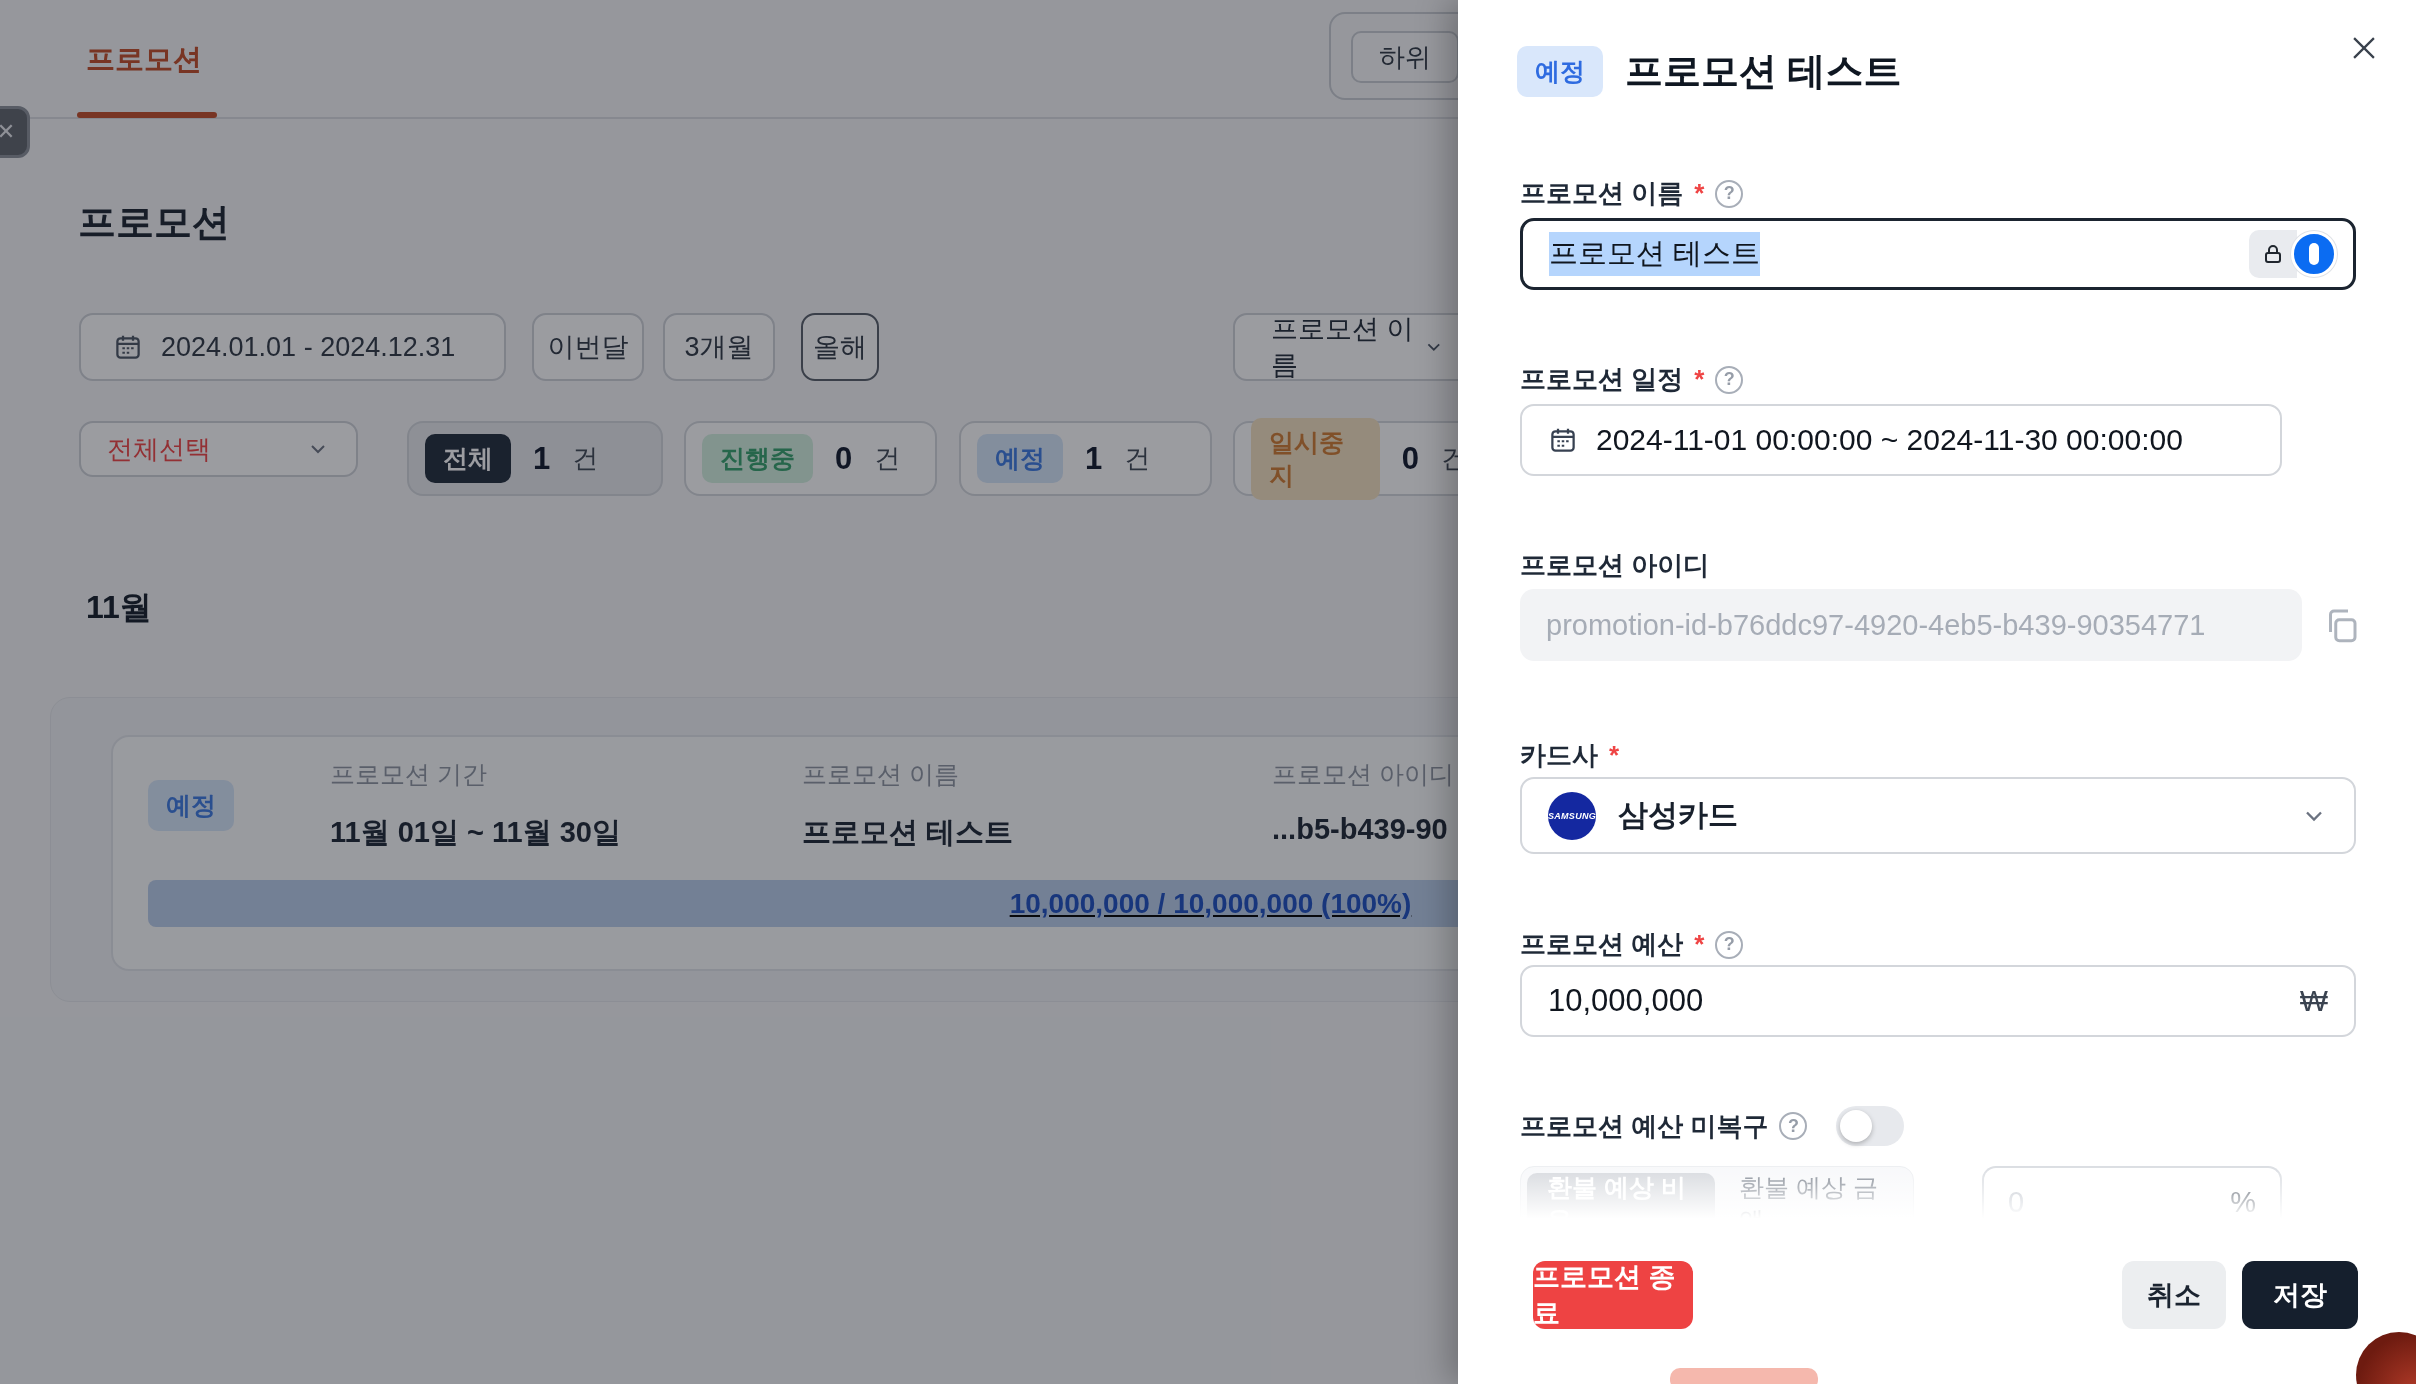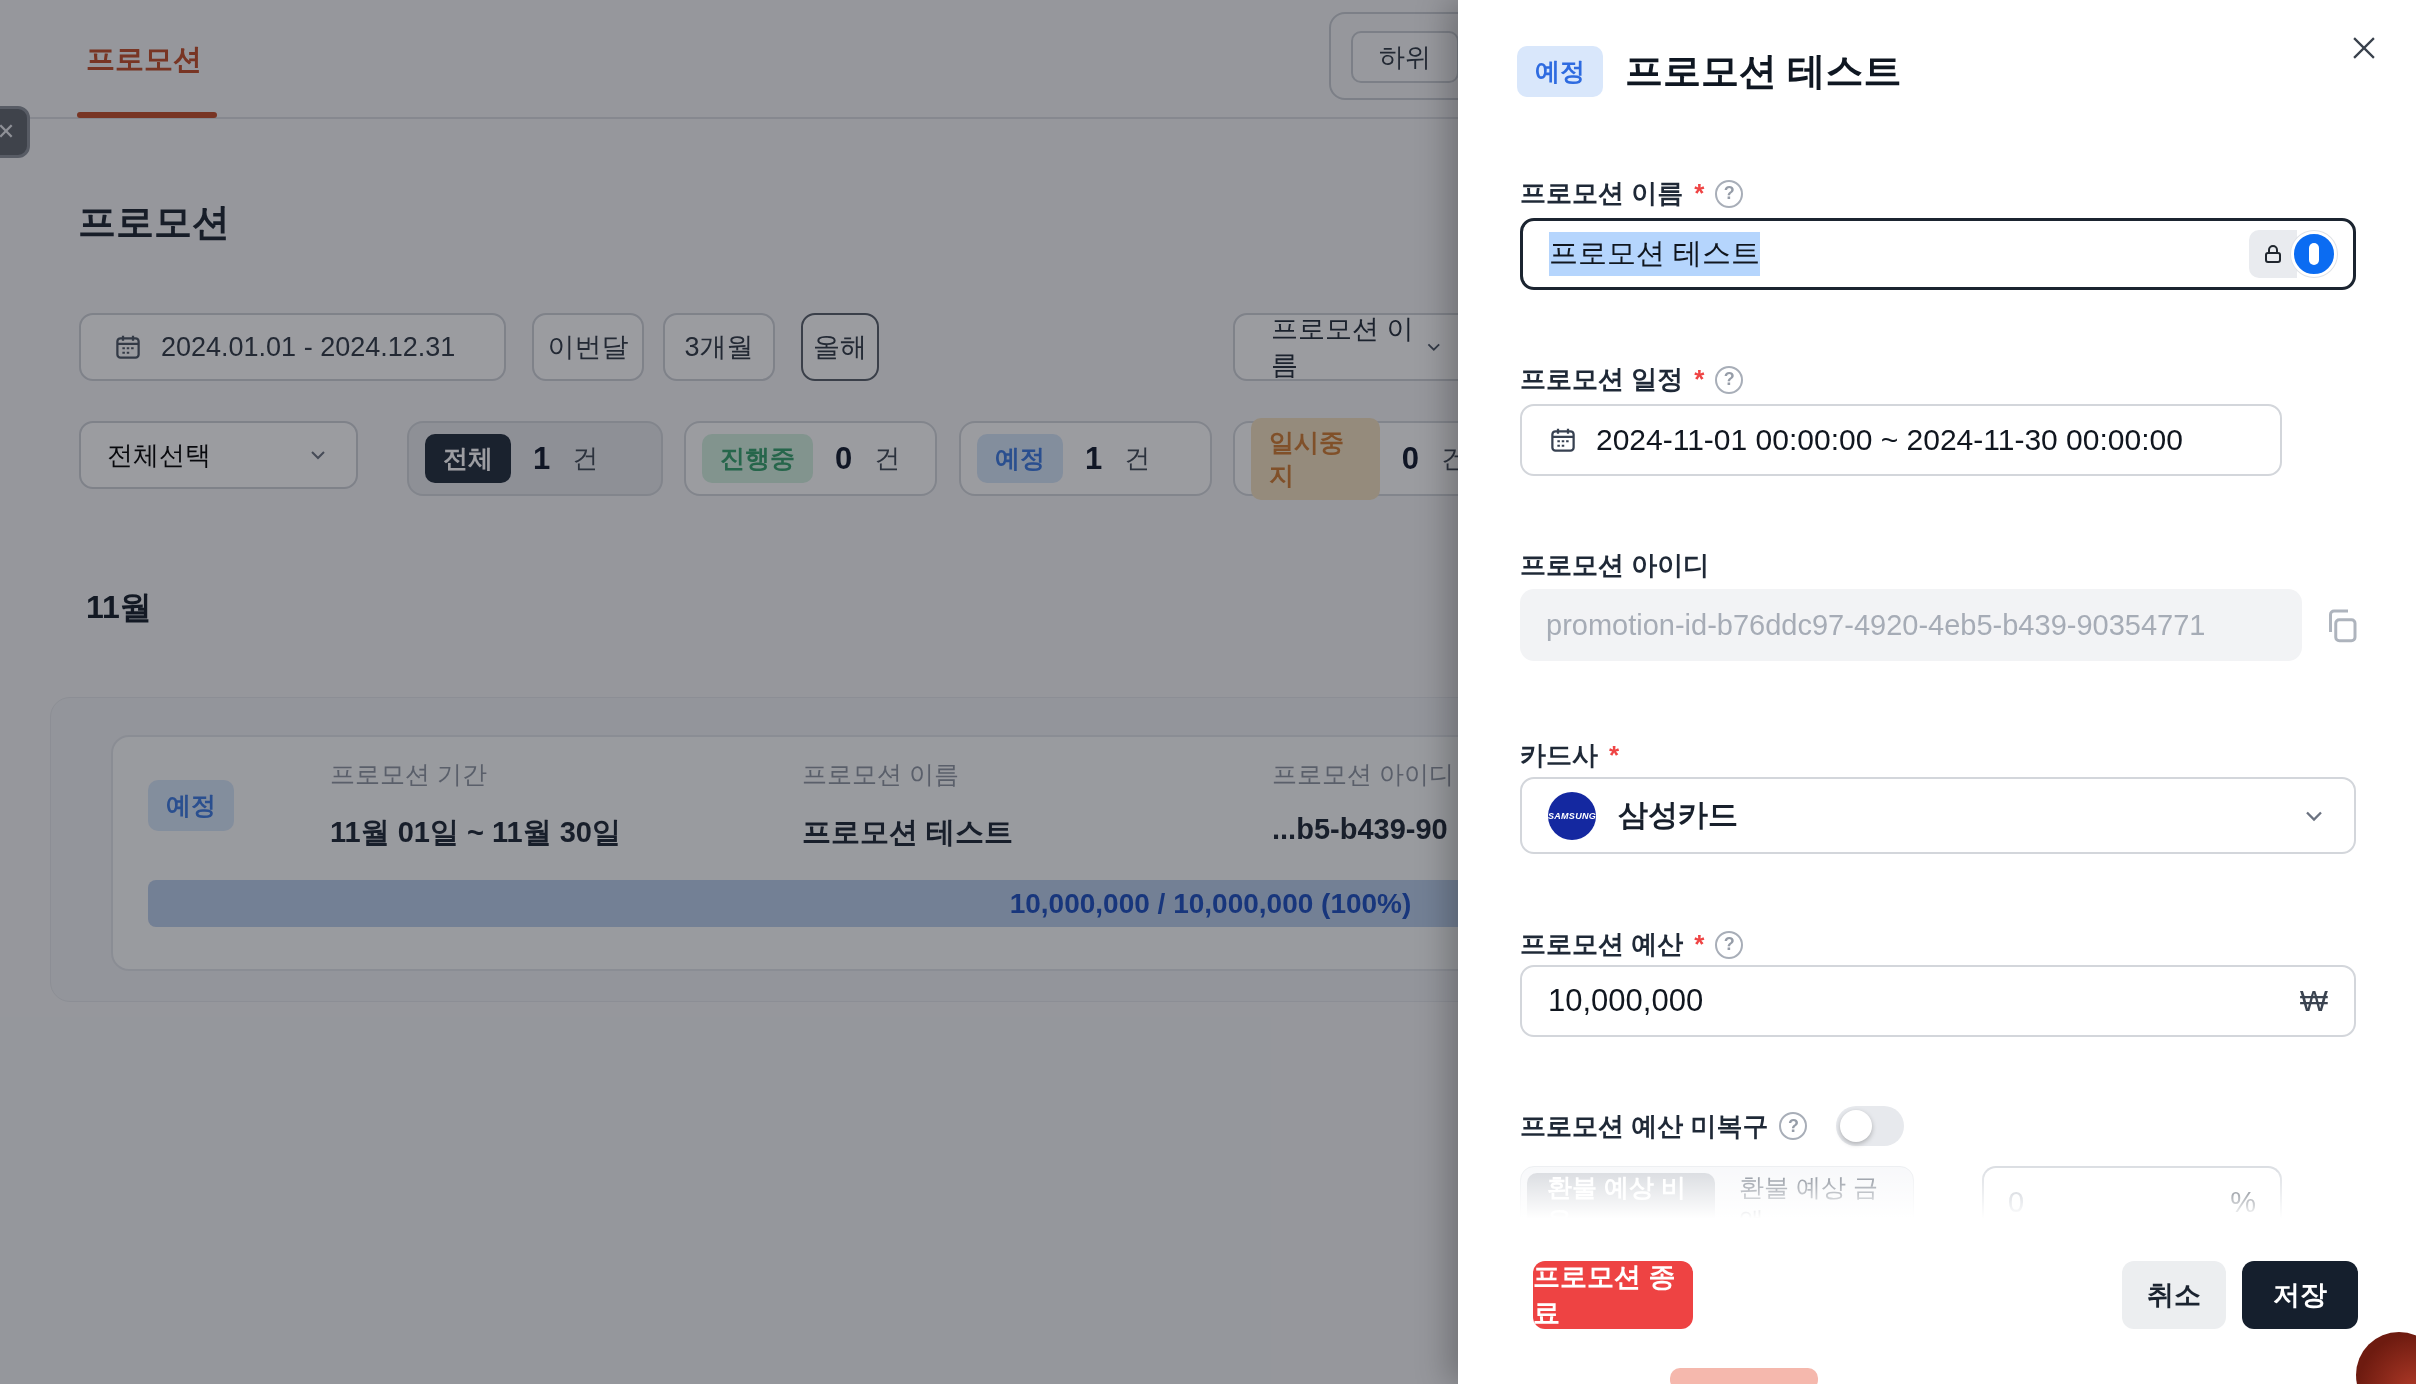--- a/index.html
+++ b/index.html
@@ -14,39 +14,39 @@
   .mini-edge-btn { position:absolute; left:-18px; top:106px; width:48px; height:52px; background:#5f646c; border:3px solid #8a8f98; border-radius:12px; color:#e8eaee; display:flex; align-items:center; justify-content:center; font-size:22px; z-index:2; }
   .sub-group { position:absolute; left:1329px; top:12px; width:170px; height:88px; border:2px solid #c9ccd2; border-radius:16px; }
   .sub-btn { position:absolute; left:1351px; top:31px; width:108px; height:52px; border:2px solid #c9ccd2; border-radius:10px; background:#f8f9fa; font-size:26px; color:#2f3844; display:flex; align-items:center; justify-content:center; }
   .page-heading { position:absolute; left:78px; top:197px; font-size:38px; font-weight:800; color:#1b2430; }
 
   .datebox { position:absolute; left:79px; top:313px; width:427px; height:68px; border:2px solid #cdd0d6; border-radius:14px; background:#fdfdfe; display:flex; align-items:center; gap:18px; padding:0 0 0 32px; font-size:27px; color:#2f3844; }
   .chipbtn { position:absolute; top:313px; height:68px; border:2px solid #cdd0d6; border-radius:14px; background:#fdfdfe; font-size:27px; color:#2f3844; display:flex; align-items:center; justify-content:center; }
   .chipbtn.sel { border-color:#565d68; }
   .name-filter { position:absolute; left:1233px; top:313px; width:240px; height:68px; border:2px solid #cdd0d6; border-radius:14px; background:#fdfdfe; display:flex; align-items:center; justify-content:space-between; padding:0 26px 0 36px; font-size:27px; color:#222b38; }
 
-  .selectall { position:absolute; left:79px; top:421px; width:279px; height:68px; border:2px solid #cdd0d6; border-radius:14px; background:#fdfdfe; display:flex; align-items:center; justify-content:space-between; padding:0 26px; font-size:26px; color:#000000; }
+  .selectall { position:absolute; left:79px; top:421px; width:279px; height:56px; border:2px solid #cdd0d6; border-radius:14px; background:#fdfdfe; display:flex; align-items:center; justify-content:space-between; padding:0 26px; font-size:26px; color:#ef4444; }
   .scard { position:absolute; top:421px; height:75px; border:2px solid #d3d6db; border-radius:16px; background:#fdfdfe; display:flex; align-items:center; gap:22px; padding:0 24px 0 16px; }
   .scard.sel { background:#e7e9ed; }
   .pill { border-radius:10px; font-size:25px; font-weight:700; padding:8px 18px; }
   .pill-all { background:#202b3a; color:#ffffff; }
   .pill-run { background:#d3efdf; color:#35a06b; }
   .pill-plan { background:#d5e5f8; color:#3c79e0; }
   .pill-pause { background:#f3e0bf; color:#cf7a31; }
   .scount { font-size:31px; font-weight:800; color:#0f172a; }
   .sunit { font-size:26px; color:#3f4854; }
 
   .month-heading { position:absolute; left:78px; top:586px; font-size:32px; font-weight:800; color:#131c28;margin-left:8px; }
   .outer-panel { position:absolute; left:50px; top:697px; width:2360px; height:305px; background:#f0f1f4; border:1px solid #e4e6ea; border-radius:20px; }
   .promo-card { position:absolute; left:111px; top:735px; width:2280px; height:236px; background:#fafbfc; border:2px solid #e1e4e9; border-radius:18px; }
   .row-badge { position:absolute; left:35px; top:43px; background:#d5e5f8; color:#3c79e0; font-size:25px; font-weight:700; border-radius:10px; padding:9px 18px; }
   .pcol { position:absolute; top:21px; }
   .pcol .plabel { font-size:25px; color:#8d95a1; margin-bottom:22px; }
   .pcol .pvalue { font-size:29px; font-weight:600; color:#1d2634; }
-  .progress { position:absolute; left:35px; top:143px; width:2125px; height:47px; background:#b9cdea; border-radius:8px; display:flex; align-items:center; justify-content:center; }
+  .progress { position:absolute; left:35px; top:143px; width:2125px; height:47px; background:#b9cdea; border-radius:8px; display:flex; align-items:center; justify-content:center;text-decoration:underline; }
   .progress span { font-size:28px; font-weight:800; color:#1c4fc0; }
 
   
   .overlay { position:absolute; inset:0; background:rgba(18,22,30,0.42); z-index:5; }
 
   
   .drawer { position:absolute; left:1458px; top:0; width:958px; height:1384px; background:#ffffff; z-index:10; box-shadow:-10px 0 30px rgba(0,0,0,0.25); }
   .close-btn { position:absolute; right:30px; top:26px; width:44px; height:44px; display:flex; align-items:center; justify-content:center; color:#3a424d; }
   .d-header { position:absolute; left:59px; top:46px; display:flex; align-items:center; gap:22px; }
   .d-badge { background:#d9e7fb; color:#2e6be0; font-size:25px; font-weight:700; border-radius:10px; padding:9px 18px; }

